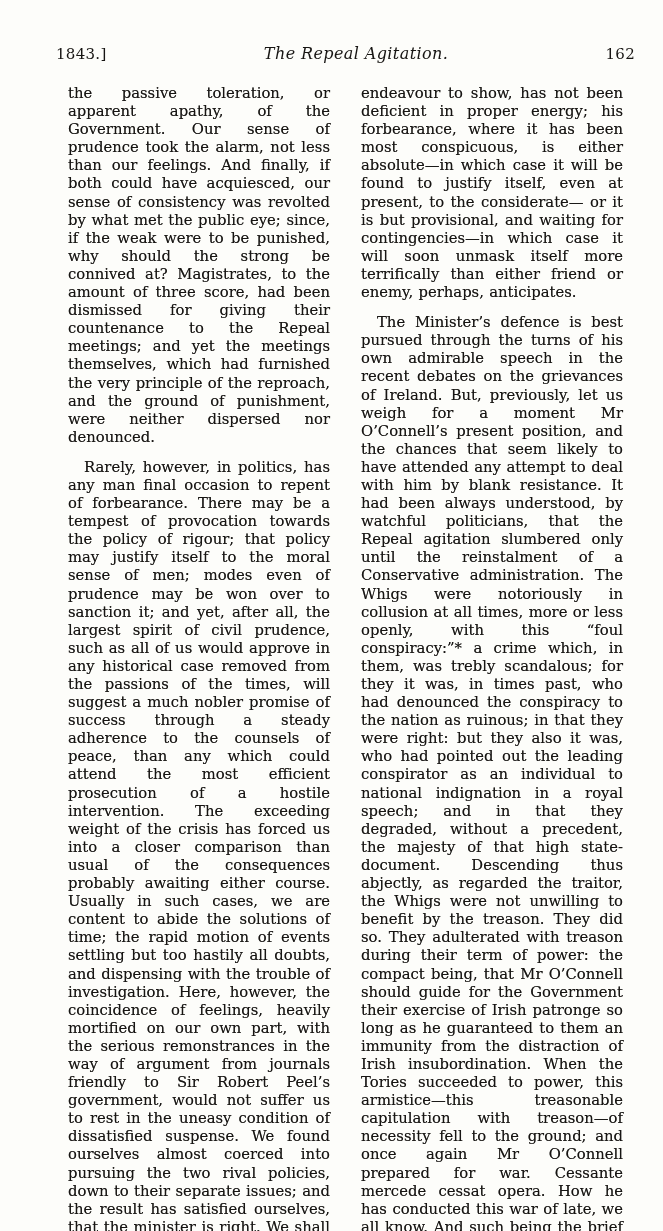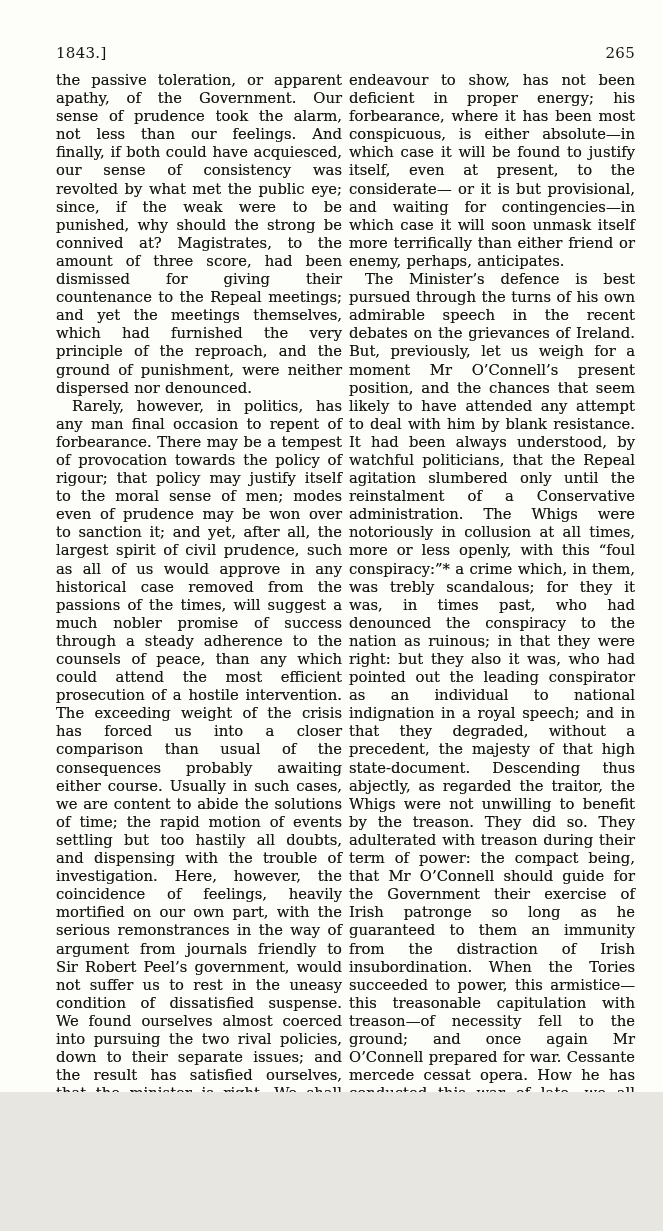--- a/index.html
+++ b/index.html
@@ -3,21 +3,21 @@
 <meta charset="utf-8">
 <style>
   html,body { margin:0; padding:0; }
   body {
     background:#e8e6e0;
     font-family:"DejaVu Serif", serif;
   }
   .page {
     position:relative;
     width:663px;
-    height:1092px;
+    height:1231px;
     margin:0 auto;
     background:#fdfdfa;
     box-sizing:border-box;
     padding:44px 28px 0 56px;
     color:#171513;
     overflow:hidden;
   }
   .page-header {
     display:flex;
     justify-content:space-between;
@@ -36,21 +36,21 @@
     gap:7px;
   }
   .col {
     width:288px;
     font-size:14.8px;
     line-height:18.1px;
     text-align:justify;
     word-spacing:0.6px;
     text-shadow:0 0 0.4px rgba(20,18,16,0.55);
   }
-  .col p { margin:0; }
+  .col p { margin:12px; }
   .col p.indent { text-indent:16px; }
   .it { }
   .footnote-rule {
     border:none;
     border-top:2px solid #24211e;
     width:563px;
     margin:29px 0 0 9px;
   }
   .footnote {
     margin:13px 0 0 -12px;
@@ -63,21 +63,22 @@
     text-shadow:0 0 0.4px rgba(20,18,16,0.5);
   }
 </style>
 </head>
 <body>
 
 <div class="page">
 
   <div class="page-header">
     <span>1843.]</span>
-    <span>265</span>
+    <span class="running-title">The Repeal Agitation.</span>
+    <span>162</span>
   </div>
 
   <div class="columns">
     <div class="col">
         <p><span>the passive toleration, or apparent apathy, of the Government.  Our sense of prudence took the alarm, not less than our feelings.  And finally, if both could have acquiesced, our sense of consistency was revolted by what met the public eye; since, if the weak were to be punished, why should the strong be connived at? Magistrates, to the amount of three score, had been dismissed for giving their countenance to the Repeal meetings; and yet the meetings themselves, which had furnished the very principle of the reproach, and the ground of punishment, were neither dispersed nor denounced.</span></p>
         <p class="indent"><span>Rarely, however, in politics, has any man final occasion to repent of forbearance.  There may be a tempest of provocation towards the policy of rigour; that policy may justify itself to the moral sense of men; modes even of prudence may be won over to sanction it; and yet, after all, the largest spirit of civil prudence, such as all of us would approve in any historical case removed from the passions of the times, will suggest a much nobler promise of success through a steady adherence to the counsels of peace, than any which could attend the most efficient prosecution of a hostile intervention.  The exceeding weight of the crisis has forced us into a closer comparison than usual of the consequences probably awaiting either course.  Usually in such cases, we are content to abide the solutions of time; the rapid motion of events settling but too hastily all doubts, and dispensing with the trouble of investigation.  Here, however, the coincidence of feelings, heavily mortified on our own part, with the serious remonstrances in the way of argument from journals friendly to Sir Robert Peel’s government, would not suffer us to rest in the uneasy condition of dissatisfied suspense.  We found ourselves almost coerced into pursuing the two rival policies, down to their separate issues; and the result has satisfied ourselves, that the minister is right.  We shall make an effort for bringing over the reader to our own convictions.  Sir Robert, we shall</span></p>
       </div>
     <div class="col">
         <p><span>endeavour to show, has </span><span class="it">not</span><span> been deficient in proper energy; his forbearance, where it has been most conspicuous, is either absolute—in which case it will be found to justify itself, even at present, to the considerate— or it is but provisional, and waiting for contingencies—in which case it will soon unmask itself more terrifically than either friend or enemy, perhaps, anticipates.</span></p>
         <p class="indent"><span>The Minister’s defence is best pursued through the turns of his own admirable speech in the recent debates on the grievances of Ireland.  But, previously, let us weigh for a moment Mr O’Connell’s present position, and the chances that seem likely to have attended any attempt to deal with him by blank resistance.  It had been always understood, by watchful politicians, that the Repeal agitation slumbered only until the reinstalment of a Conservative administration.  The Whigs were notoriously in collusion at all times, more or less openly, with this “foul conspiracy:”* a crime which, in them, was trebly scandalous; for they it was, in times past, who had denounced the conspiracy to the nation as ruinous; in </span><span class="it">that</span><span> they were right: but they also it was, who had pointed out the leading conspirator as an individual to national indignation in a royal speech; and in </span><span class="it">that</span><span> they degraded, without a precedent, the majesty of that high state-document. Descending thus abjectly, as regarded the traitor, the Whigs were not unwilling to benefit by the treason. They did so.  They adulterated with treason during their term of power: the compact being, that Mr O’Connell should guide for the Government their exercise of Irish patronge so long as he guaranteed to them an immunity from the distraction of Irish insubordination.  When the Tories succeeded to power, this armistice—this treasonable capitulation with treason—of necessity fell to the ground; and once again Mr O’Connell prepared for war. </span><span class="it">Cessante mercede cessat opera.</span><span>  How he has conducted this war of late, we all know.  And such being the brief history of its origin, embittered to him by the silent expression of defiance,</span></p>

